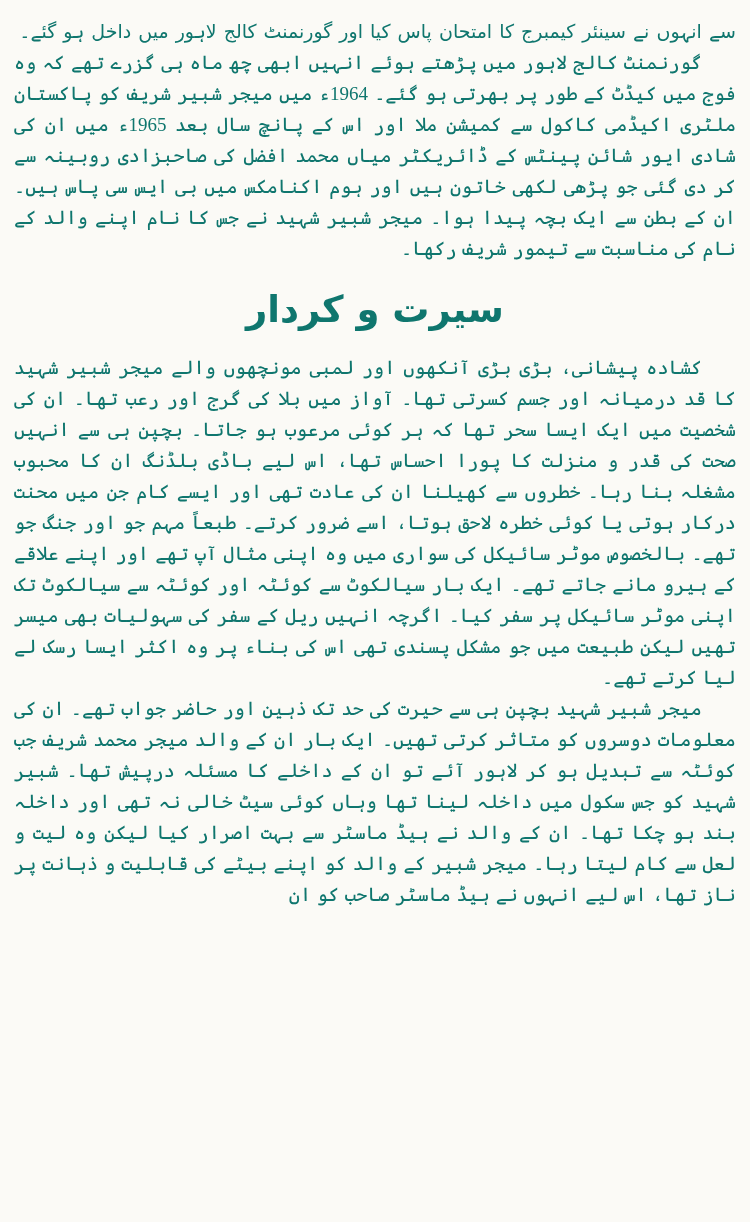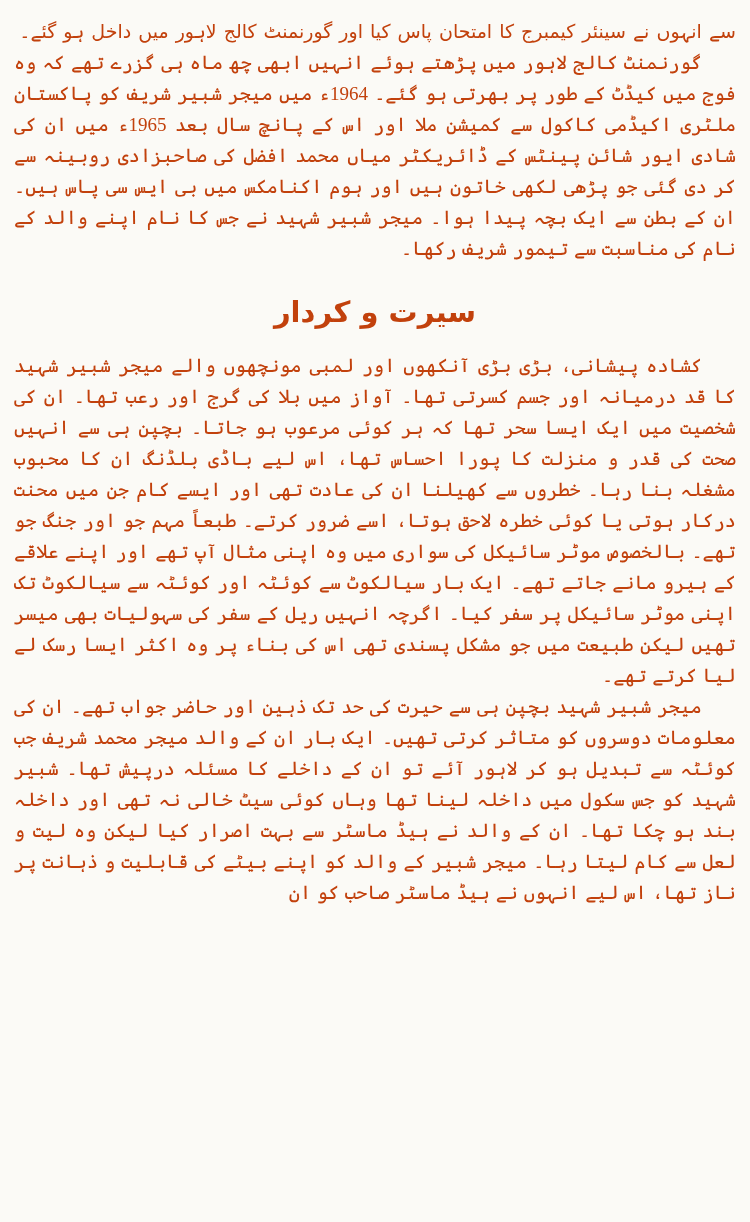--- a/index.html
+++ b/index.html
@@ -13,38 +13,38 @@
     box-sizing: border-box;
   }
   .page {
     width: 750px;
     min-height: 1222px;
     box-sizing: border-box;
     background: #fbfaf6;
     direction: rtl;
     padding: 16px 14px 20px 14px;
     font-family: "DejaVu Sans", sans-serif;
-    color: #c2410c;
+    color: #0f766e;
   }
   .para {
     margin: 0;
     font-size: 19px;
     line-height: 31px;
     text-align: justify;
     text-justify: inter-word;
     word-spacing: 1px;
   }
   .para.indent {
     text-indent: 34px;
     font-family: Liberation Serif, serif;
   }
   .heading {
-    margin: 30px 0 18px 0;
+    margin: 22px 0 18px 0;
     text-align: center;
-    font-size: 29px;
+    font-size: 37px;
     font-weight: bold;
     line-height: 1.3;
     letter-spacing: 1px;
   }
 </style>
 </head>
 <body>
 
 <div class="page">
   <p class="para no-indent">سے انہوں نے سینئر کیمبرج کا امتحان پاس کیا اور گورنمنٹ کالج لاہور میں داخل ہو گئے۔</p>

